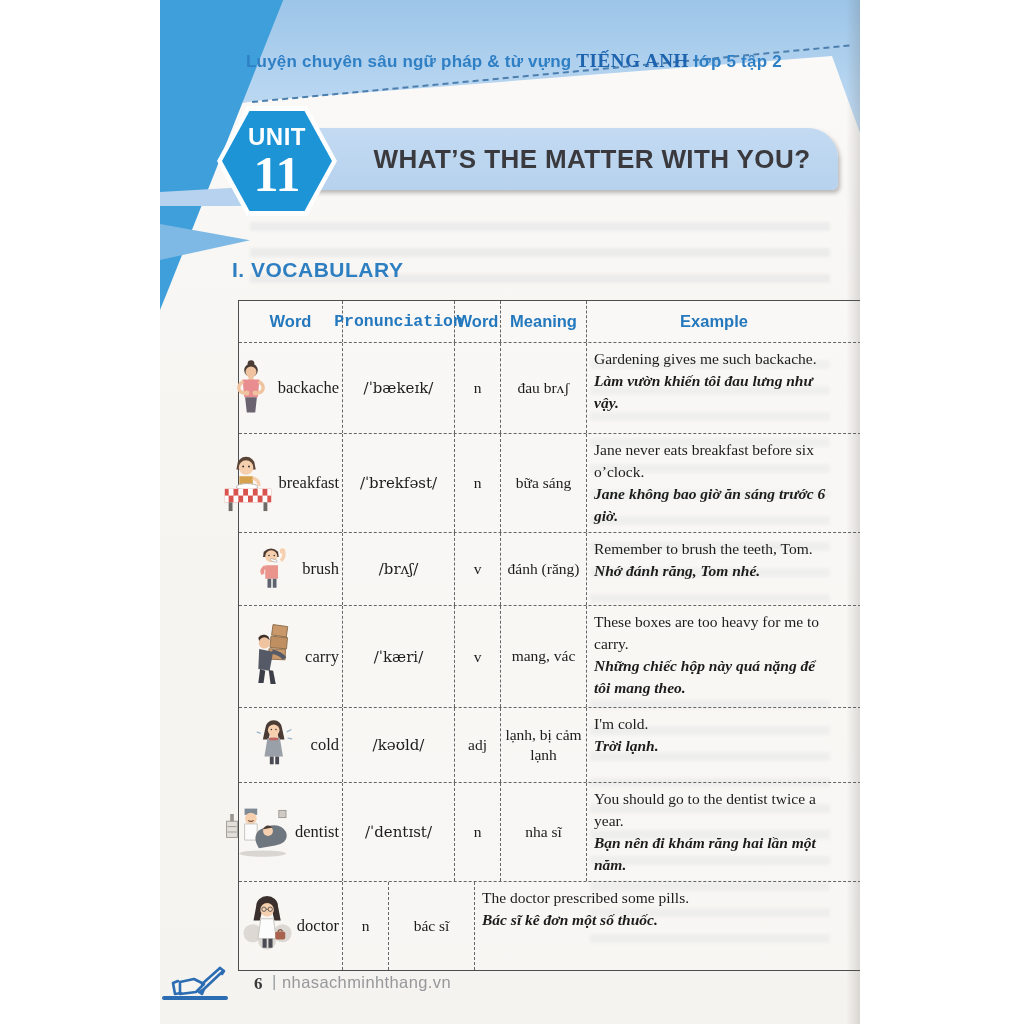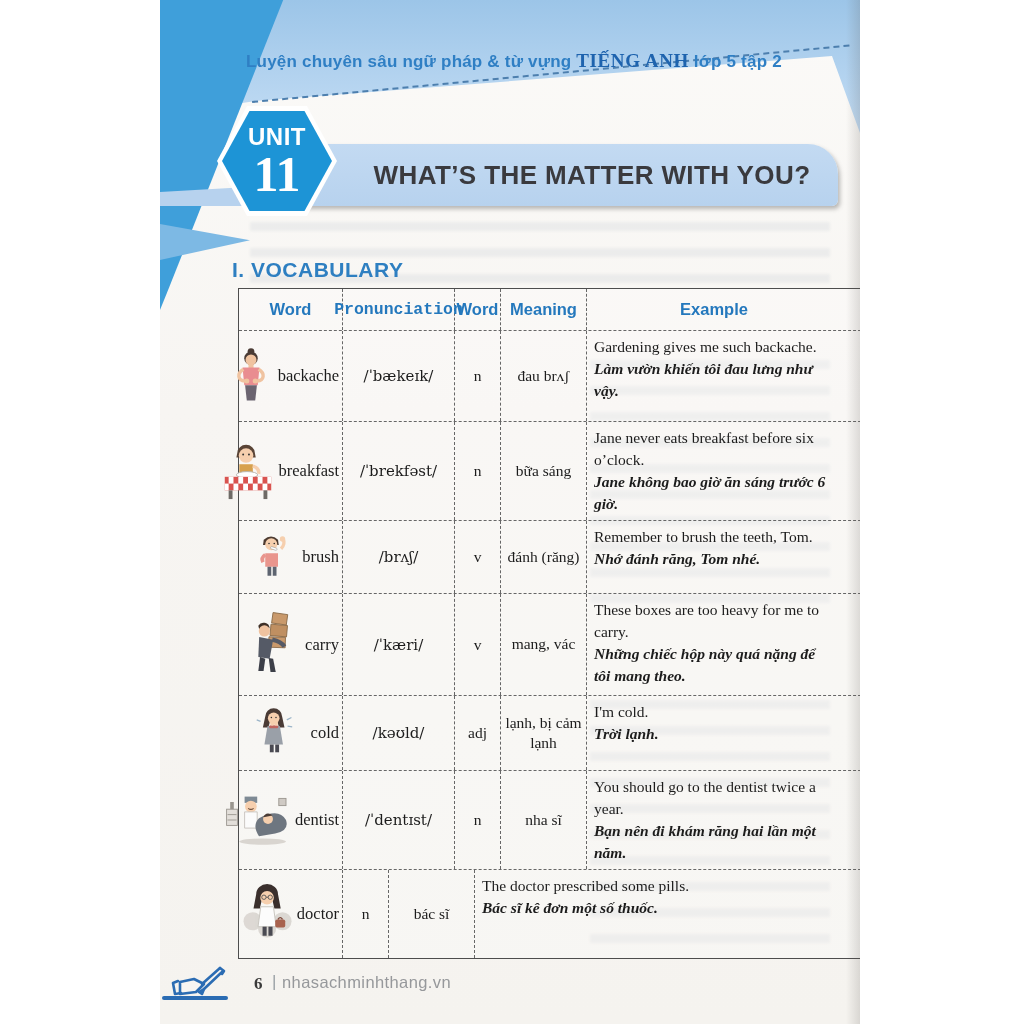--- a/index.html
+++ b/index.html
@@ -42,21 +42,21 @@
   .book-header{
     position:absolute;left:86px;top:50px;width:560px;
     font-size:17px;font-weight:700;color:#2f7fc4;letter-spacing:.2px;white-space:nowrap;
   }
   .book-header .hl{
     font-family:"Liberation Serif", serif;font-weight:800;font-size:19px;color:#1e63ae;letter-spacing:.6px;
   }
 
   
   .unit-bar{
-    position:absolute;left:100px;top:144px;width:578px;height:62px;
+    position:absolute;left:100px;top:128px;width:578px;height:62px;
     background:linear-gradient(180deg,#c3daf2 0%,#b7d2ee 100%);
     border-radius:2px 30px 6px 2px;
     box-shadow:2px 3px 4px rgba(60,60,60,.35);
     display:flex;align-items:center;justify-content:center;padding-left:86px;
   }
   .unit-bar-tail{
     position:absolute;left:0;top:186px;width:104px;height:20px;
     background:#b7d2ee;
     clip-path:polygon(0 30%,100% 0,100% 100%,0 100%);
   }
@@ -79,21 +79,21 @@
   .hex-num{font-family:"Liberation Serif", serif;font-size:50px;font-weight:700;color:#fff;line-height:.92;}
 
   
   .section-title{
     position:absolute;left:72px;top:258px;
     font-size:21px;font-weight:700;color:#2e7fc1;letter-spacing:.5px;
   }
 
   
   .vocab-table{
-    position:absolute;left:78px;top:288px;width:664px;
+    position:absolute;left:78px;top:300px;width:664px;
     border:1.5px solid #4d4d4d;background:rgba(255,255,255,.25);
     font-family:"Liberation Serif","DejaVu Serif", serif;color:#1c1c1c;
   }
   .t-row{display:flex;border-bottom:1px dashed #666;}
   .t-row:last-child{border-bottom:none;}
   .t-cell{border-right:1px dashed #666;display:flex;align-items:center;justify-content:center;text-align:center;padding:2px 3px;}
   .t-cell:last-child{border-right:none;}
   .c-word{width:104px;}
   .c-pron{width:112px;font-family:"DejaVu Serif", serif;font-size:15px;}
   .c-type{width:46px;font-size:15.5px;}

